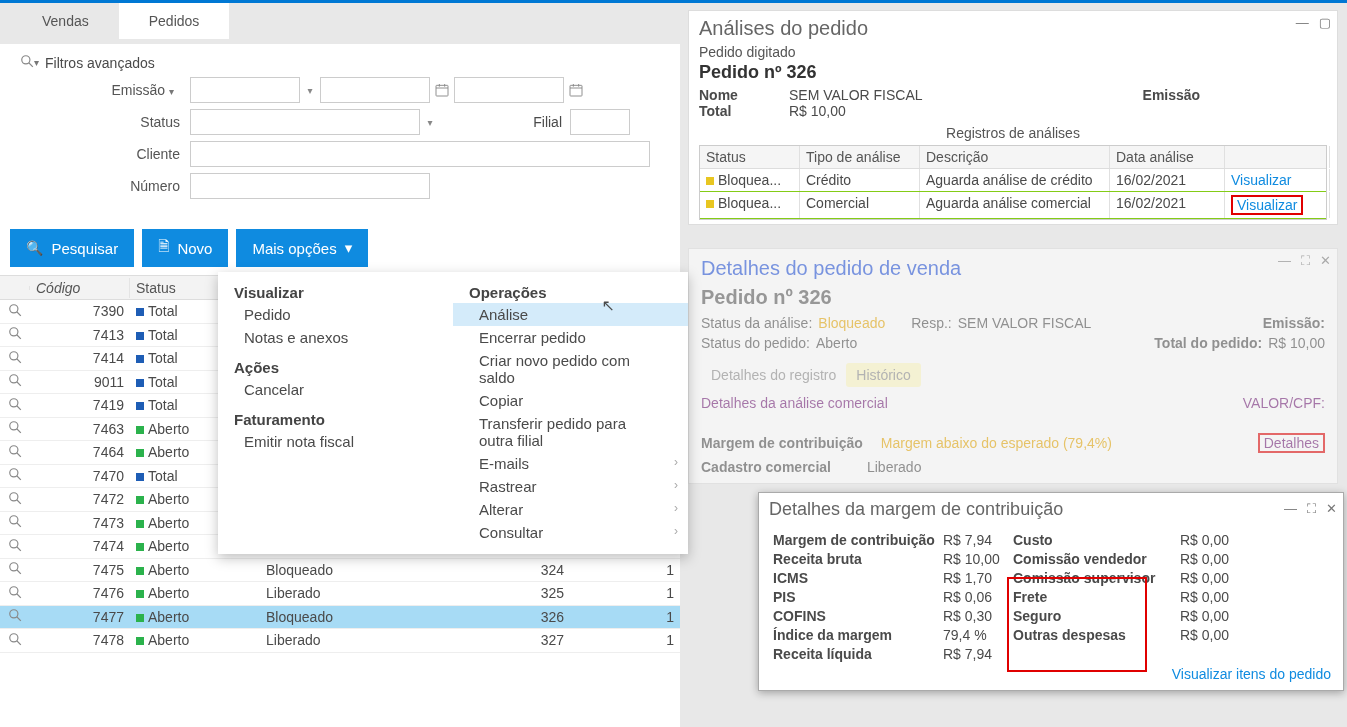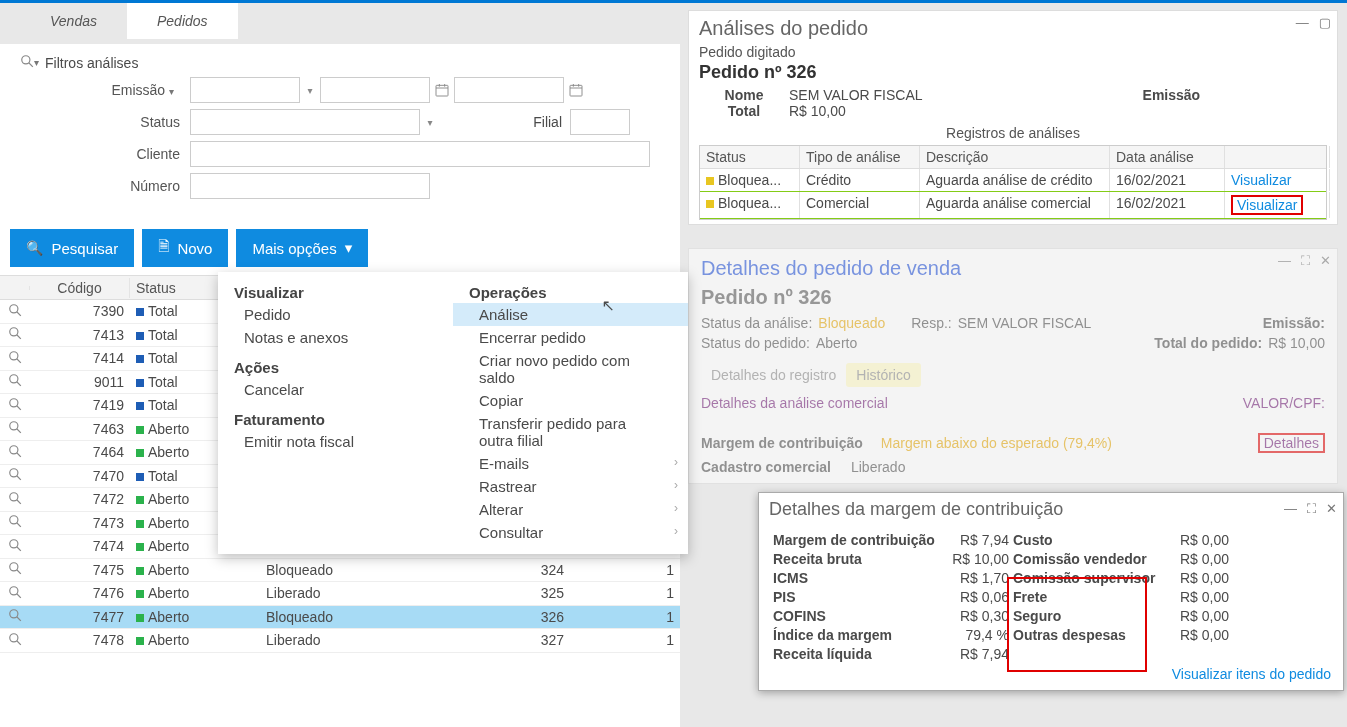--- a/index.html
+++ b/index.html
@@ -1,18 +1,18 @@
 <!DOCTYPE html>
 <html><head>
 <meta charset="utf-8">
 <style>
   * { box-sizing: border-box; margin: 0; padding: 0; font-family: "Segoe UI", sans-serif; }
   body { width: 1347px; height: 727px; background: #e8e8e8; overflow: hidden; position: relative; font-size: 14px; color: #4a4a4a; }
   .top-blue { height: 3px; background: #0078d4; width: 100%; }
-  .tabs { display: flex; background: #e8e8e8; padding-left: 20px; font-style: italic; }
+  .tabs { display: flex; background: #e8e8e8; padding-left: 12px; }
   .tab { padding: 10px 30px; cursor: pointer; color: #555; }
   .tab.active { background: #fff; }
   .left-panel { position: absolute; left: 0; top: 44px; width: 680px; background: #fff; height: 683px; }
   .filters { padding: 10px 20px 6px; }
   .filter-row { display: flex; align-items: center; margin-bottom: 6px; }
   .chevron-down { font-size: 10px; color: #777; margin-right: 6px; }
   .filter-label { width: 170px; text-align: right; padding-right: 10px; color: #555; }
   .input-like { border: 1px solid #ccc; height: 26px; background: #fff; }
   .dropdown-arrow { display:inline-flex; align-items:center; justify-content:center; width:20px; color:#888; font-size:10px; }
   .cal-icon { width: 24px; display:inline-flex; align-items:center; justify-content:center; color:#888; }
@@ -38,21 +38,21 @@
   .menu-col { flex:1; }
   .menu-hdr { font-weight:600; color:#444; padding:4px 16px 2px; }
   .menu-item { padding:3px 26px; cursor:pointer; position:relative; }
   .menu-item.hover { background:#d4ebfa; }
   .menu-item .sub { position:absolute; right:10px; color:#aaa; font-size:12px; }
 
   .right-panel1 { position:absolute; left:688px; top:10px; width:650px; background:#fff; border:1px solid #ddd; padding:6px 10px 4px; }
   .rp-title { font-size:20px; color:#666; margin-bottom:4px; }
   .rp-sub { color:#555; margin-bottom:2px; }
   .rp-bold { font-weight:700; font-size:18px; color:#333; margin-bottom:4px; }
-  .rp-row { display:flex; font-size:14px;text-align:center; }
+  .rp-row { display:flex; font-size:14px; }
   .rp-lbl { width:90px; font-weight:600; }
   .rp-analysis-tbl { border:1px solid #ccc; margin-top:4px; width:100%; }
   .tbl-hdr, .tbl-row { display:grid; grid-template-columns:100px 120px 190px 115px 105px; }
   .tbl-hdr div, .tbl-row div { padding:3px 6px; border-right:1px solid #e0e0e0; overflow:hidden; text-overflow:ellipsis; white-space:nowrap; }
   .tbl-hdr { background:#f5f5f5; border-bottom:1px solid #ddd; color:#555; }
   .tbl-row { border-bottom:1px solid #84cc16; }
   .sq-yellow { display:inline-block; width:8px; height:8px; background:#e8c621; margin-right:4px; }
   .link { color:#0f8be0; cursor:pointer; }
   .red-box { border:2px solid #e00000; padding:0 4px; display:inline-block; }
   .panel-ctrls { position:absolute; right:6px; top:4px; display:flex; gap:10px; color:#777; font-size:13px; }
@@ -62,21 +62,21 @@
   .rp2-bold { font-weight:700; font-size:20px; color:#555; }
   .orange { color:#e6a600; }
   .tabs2 { display:flex; margin-top:12px; margin-bottom:8px; }
   .tab2 { padding:4px 10px; color:#888; }
   .tab2.act { background:#fef9c3; border-radius:3px; }
 
   .right-panel3 { position:absolute; left:758px; top:492px; width:586px; background:#fff; border:1px solid #aaa; box-shadow:0 2px 8px rgba(0,0,0,0.3); z-index:40; }
   .rp3-title { font-size:18px; color:#666; padding:6px 10px; }
   .margin-grid { display:grid; grid-template-columns:170px 70px 150px 70px; column-gap:0; row-gap:3px; padding:6px 14px 0; font-size:14px; }
   .margin-grid .lbl { font-weight:600; }
-  .margin-grid .val { text-align:right; padding-right:4px; }
+  .margin-grid .val { text-align:left; padding-right:4px; }
   .red-outline { position:absolute; border:2px solid #e00000; pointer-events:none; }
   .footer-link { text-align:right; padding:4px 12px 8px; }
 
   svg.ico-mag { width:14px; height:14px; stroke:#888; fill:none; stroke-width:2; }
   svg.cal { width:16px; height:16px; stroke:#888; fill:none; stroke-width:1.4; }
 </style>
 </head>
 <body>
 
 <div class="top-blue"></div>
@@ -86,21 +86,21 @@
 </div>
 
 <div class="left-panel">
   <div class="filters">
     <div class="filter-row">
       <span><svg class="ico-mag" viewBox="0 0 24 24">
             <circle cx="10" cy="10" r="7"></circle>
             <line x1="15" y1="15" x2="22" y2="22"></line>
           </svg></span>
       <span class="chevron-down">▾</span>
-      <span>Filtros análises</span>
+      <span>Filtros avançados</span>
     </div>
     <div class="filter-row">
       <div class="filter-label"><span>Emissão</span> <span class="chevron-down">▾</span></div>
       <div class="input-like" style="width:110px;"></div>
       <span class="dropdown-arrow">▾</span>
       <div class="input-like" style="width:110px;"></div>
       <span class="cal-icon">
           <svg class="cal" viewBox="0 0 24 24">
             <rect x="3" y="5" width="18" height="16" rx="1"></rect>
             <line x1="3" y1="9" x2="21" y2="9"></line>
@@ -146,21 +146,21 @@
       </button>
     <button class="btn">
         <span>Mais opções</span> 
         <span>▾</span>
       </button>
   </div>
 
   <div class="grid">
     <div class="grid-hdr">
       <div></div>
-      <div style="text-align:center;">Código</div>
+      <div style="font-style:italic;">Código</div>
       <div>Status</div>
       <div></div>
         <div></div>
         <div></div>
     </div>
     <div id="grid-body">
         <div class="grid-row">
     <div class="mag"><svg class="ico-mag" viewBox="0 0 24 24">
               <circle cx="10" cy="10" r="7"></circle>
               <line x1="15" y1="15" x2="22" y2="22"></line>
@@ -428,21 +428,21 @@
   </div>
   <div style="display:flex; justify-content:space-between; color:#701a75;">
     <span>Detalhes da análise comercial</span>
     <span>VALOR/CPF:</span>
   </div>
   <div style="display:flex; align-items:center; margin-top:22px; gap:18px;">
     <span style="font-weight:600;">Margem de contribuição</span>
     <span class="orange">Margem abaixo do esperado (79,4%)</span>
     <span class="red-box link" style="margin-left:auto; color:#701a75;">Detalhes</span>
   </div>
-  <div style="display:flex; margin-top:6px; gap:20px;">
+  <div style="display:flex; margin-top:6px; gap:36px;">
     <span style="font-weight:600;">Cadastro comercial</span>
     <span>Liberado</span>
   </div>
 </div>
 
 <div class="right-panel3">
   <div class="panel-ctrls" style="top:8px;">
     <span>—</span>
     <span>⛶</span>
     <span>✕</span>

